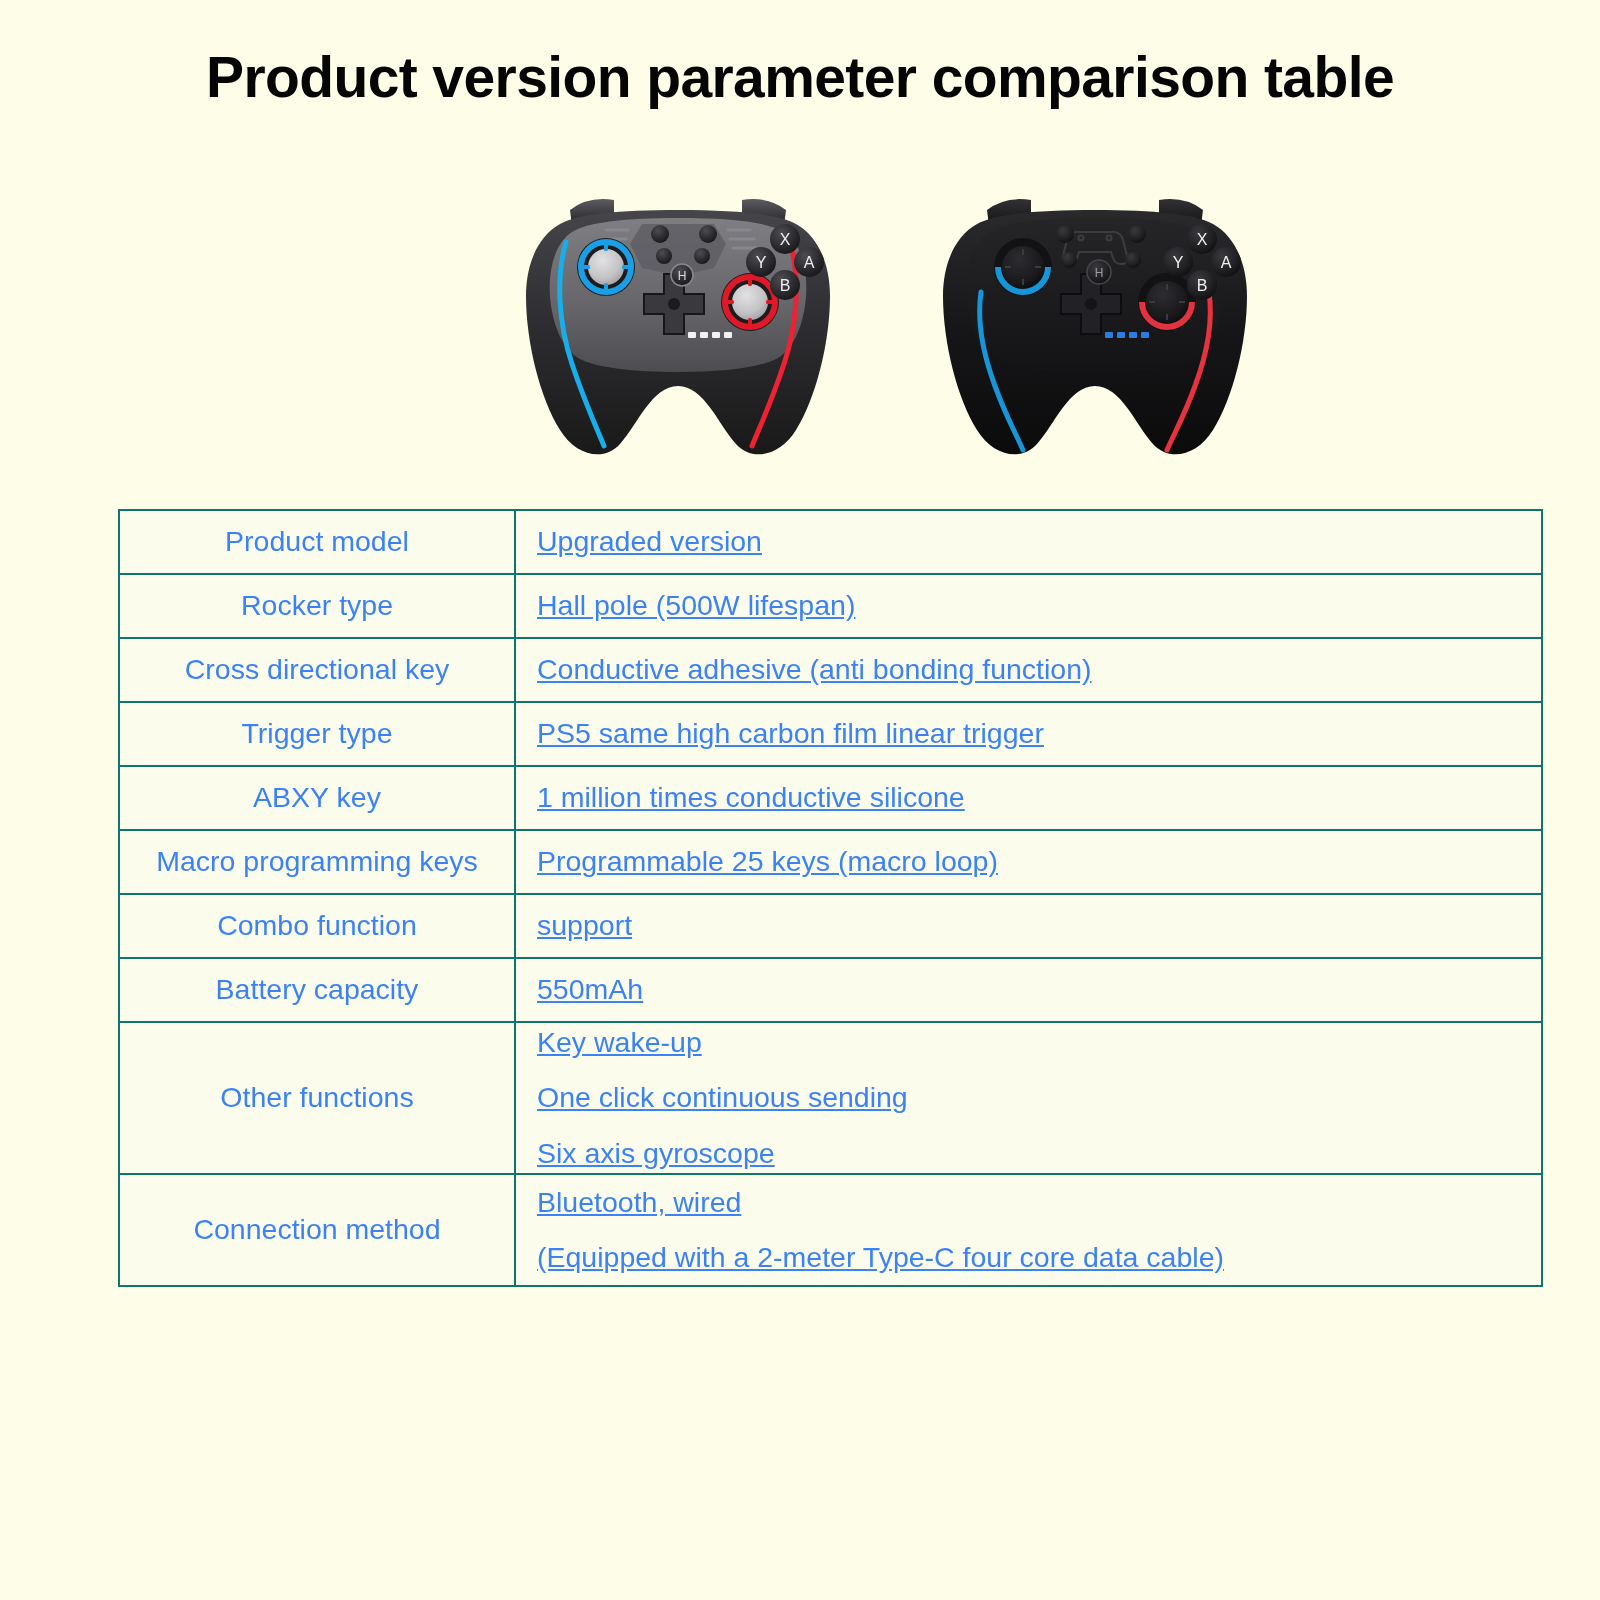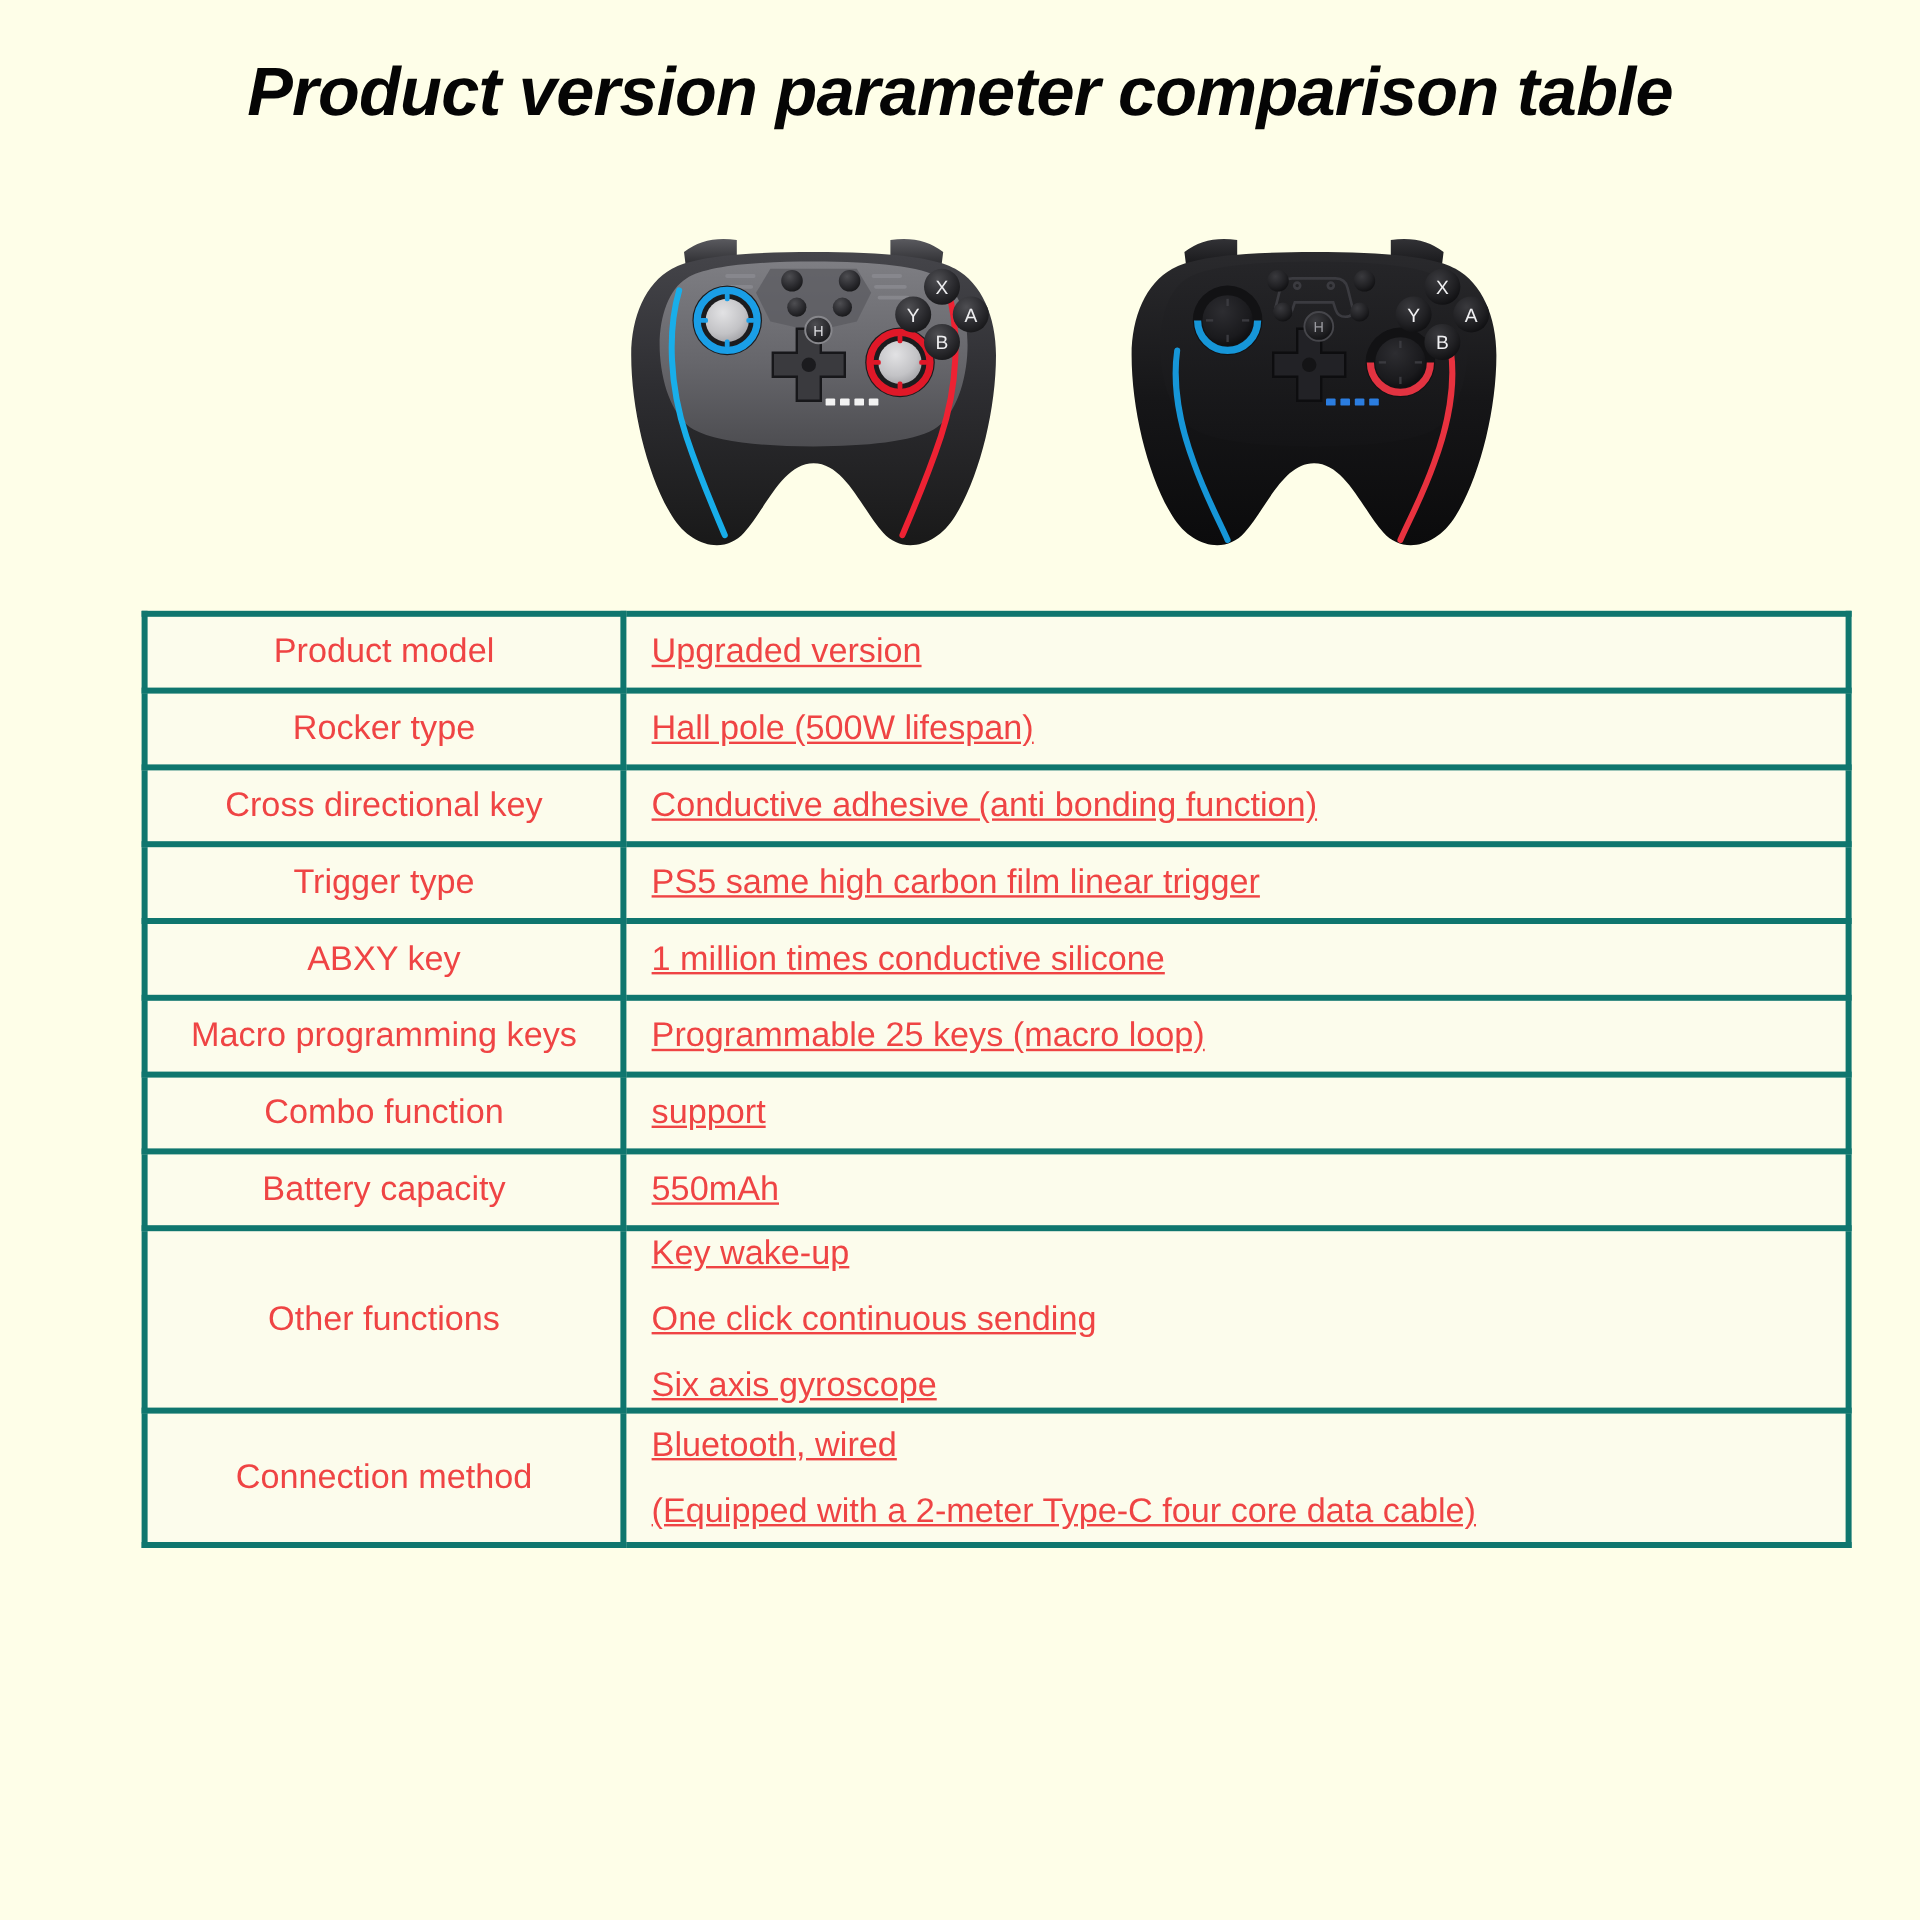--- a/index.html
+++ b/index.html
@@ -20,21 +20,20 @@
     position: absolute;
     left: 0;
     top: 44px;
     width: 1600px;
     text-align: center;
     font-size: 57px;
     font-weight: bold;
     color: #050505;
     letter-spacing: -0.6px;
     white-space: nowrap;
-    font-style: italic;
   }
 
   
   .hero {
     position: absolute;
     left: 0;
     top: 160px;
     width: 1600px;
     height: 320px;
   }
@@ -46,23 +45,23 @@
   .spec-table {
     position: absolute;
     left: 118px;
     top: 509px;
     width: 1425px;
     border-collapse: collapse;
     table-layout: fixed;
     background: #fcfcec;
   }
   .spec-table td {
-    border: 5px solid #0f766e;
+    border: 2px solid #0f766e;
     padding: 0 14px;
-    color: #ef4444;
+    color: #3b82f6;
     font-size: 28.5px;
     line-height: 1.30;
     vertical-align: middle;
     background: #fcfcec;
   }
   .spec-table td.k {
     width: 374px;
     text-align: center;
     padding: 0 10px;
   }

